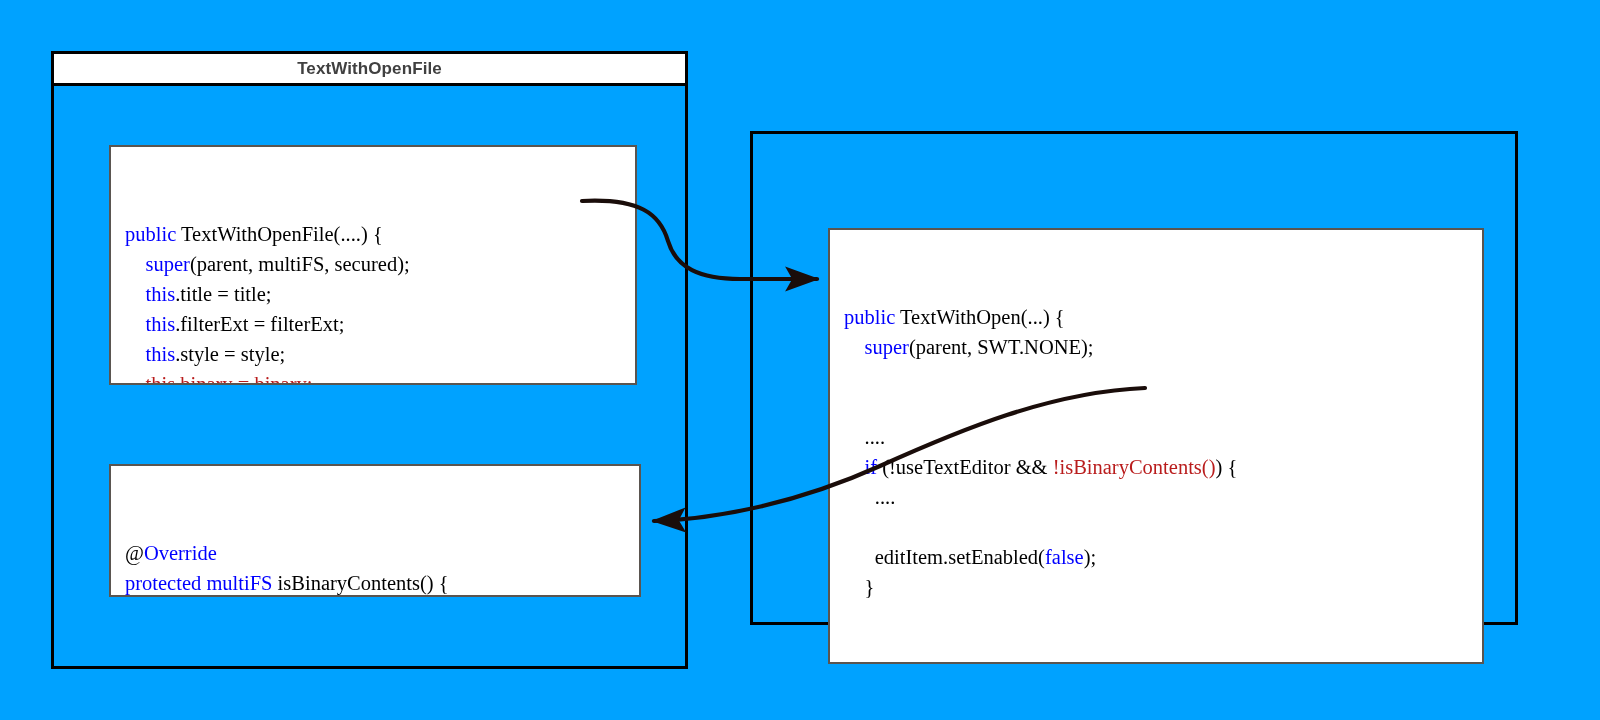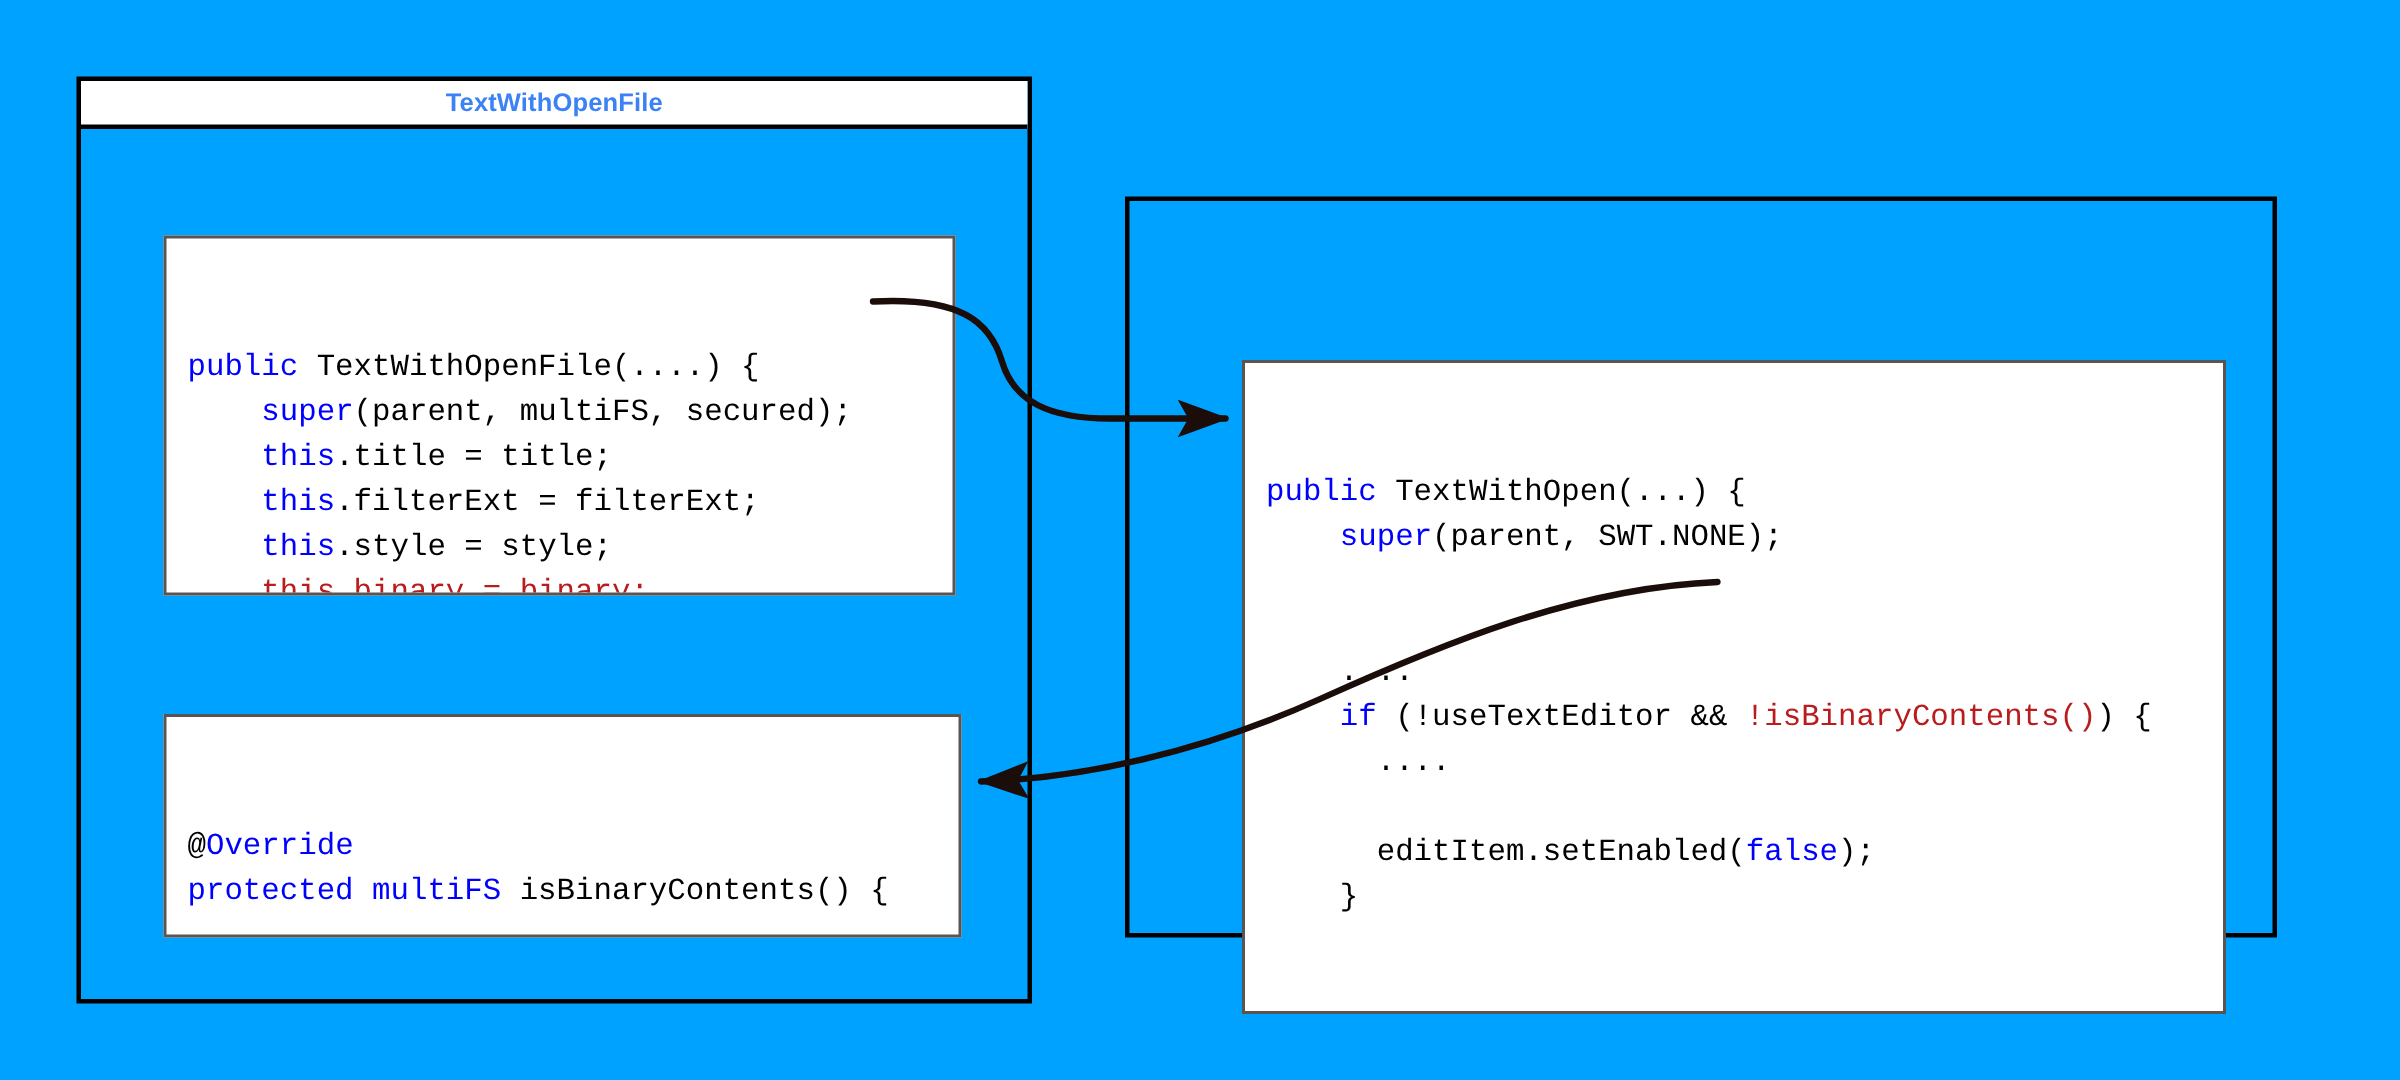--- a/index.html
+++ b/index.html
@@ -29,21 +29,21 @@
     box-sizing: border-box;
     border: 3px solid #000000;
     background: #00a2ff;
   }
   .class-header {
     box-sizing: border-box;
     background: #ffffff;
     border-bottom: 3px solid #000000;
     text-align: center;
     font-weight: bold;
-    color: #3b82f6;
+    color: #404040;
     display: flex;
     align-items: center;
     justify-content: center;
     letter-spacing: 0.1px;
   }
   .class-body {
     position: relative;
     width: 100%;
     height: calc(100% - 35px);
   }
@@ -72,27 +72,26 @@
     height: 35px;
     font-size: 17px;
   }
 
   
   .code-block {
     position: absolute;
     box-sizing: border-box;
     background: #ffffff;
     border: 2px solid #5a5550;
-    font-family: Liberation Mono, monospace;
+    font-family: Liberation Serif, serif;
     font-size: 20.5px;
     line-height: 30px;
     color: #000000;
     white-space: pre;
     overflow: hidden;
-    margin-top: 12px;
   }
   .code-block .code-inner {
     padding: 12px 0 12px 14px;
   }
   .code-line {
     white-space: pre;
     height: 30px;
   }
   .kw   { color: #0000ff; }
   .red  { color: #b91c1c; }
@@ -101,21 +100,21 @@
   #code-constructor-file {
     left: 109px;
     top: 145px;
     width: 528px;
     height: 240px;
   }
   #code-isbinarycontents {
     left: 109px;
     top: 464px;
     width: 532px;
-    height: 149px;
+    height: 133px;
   }
   #code-constructor-open {
     left: 828px;
     top: 228px;
     width: 656px;
     height: 436px;
   }
 
   
   #arrow-layer {

